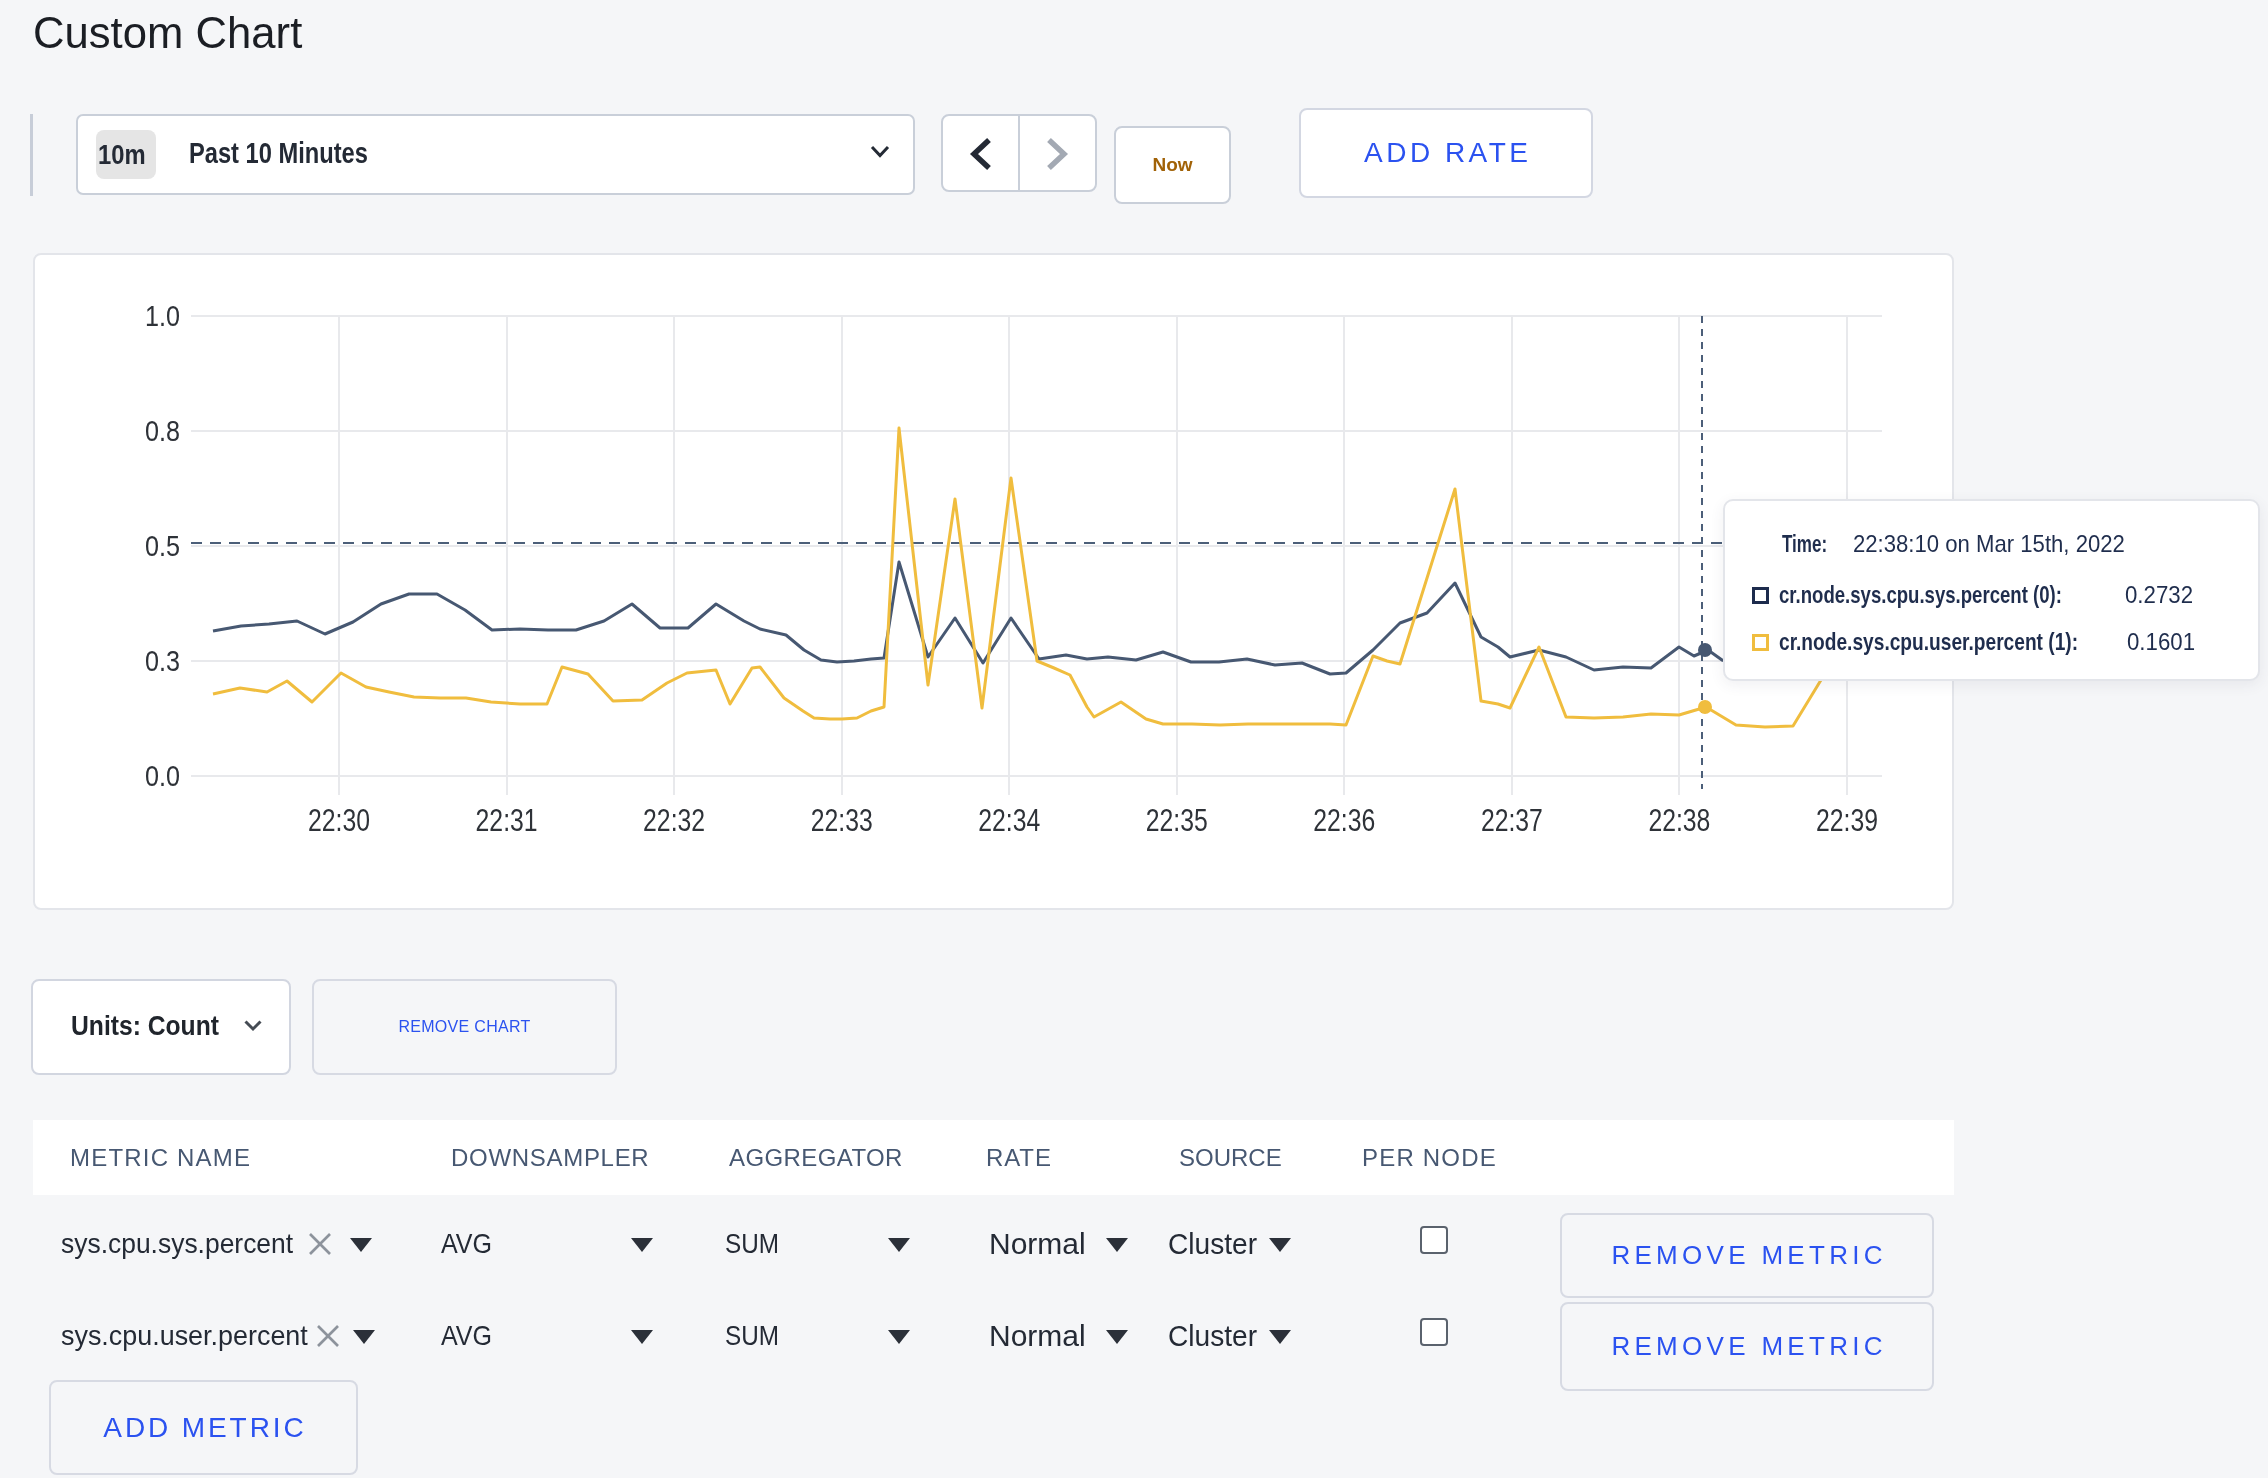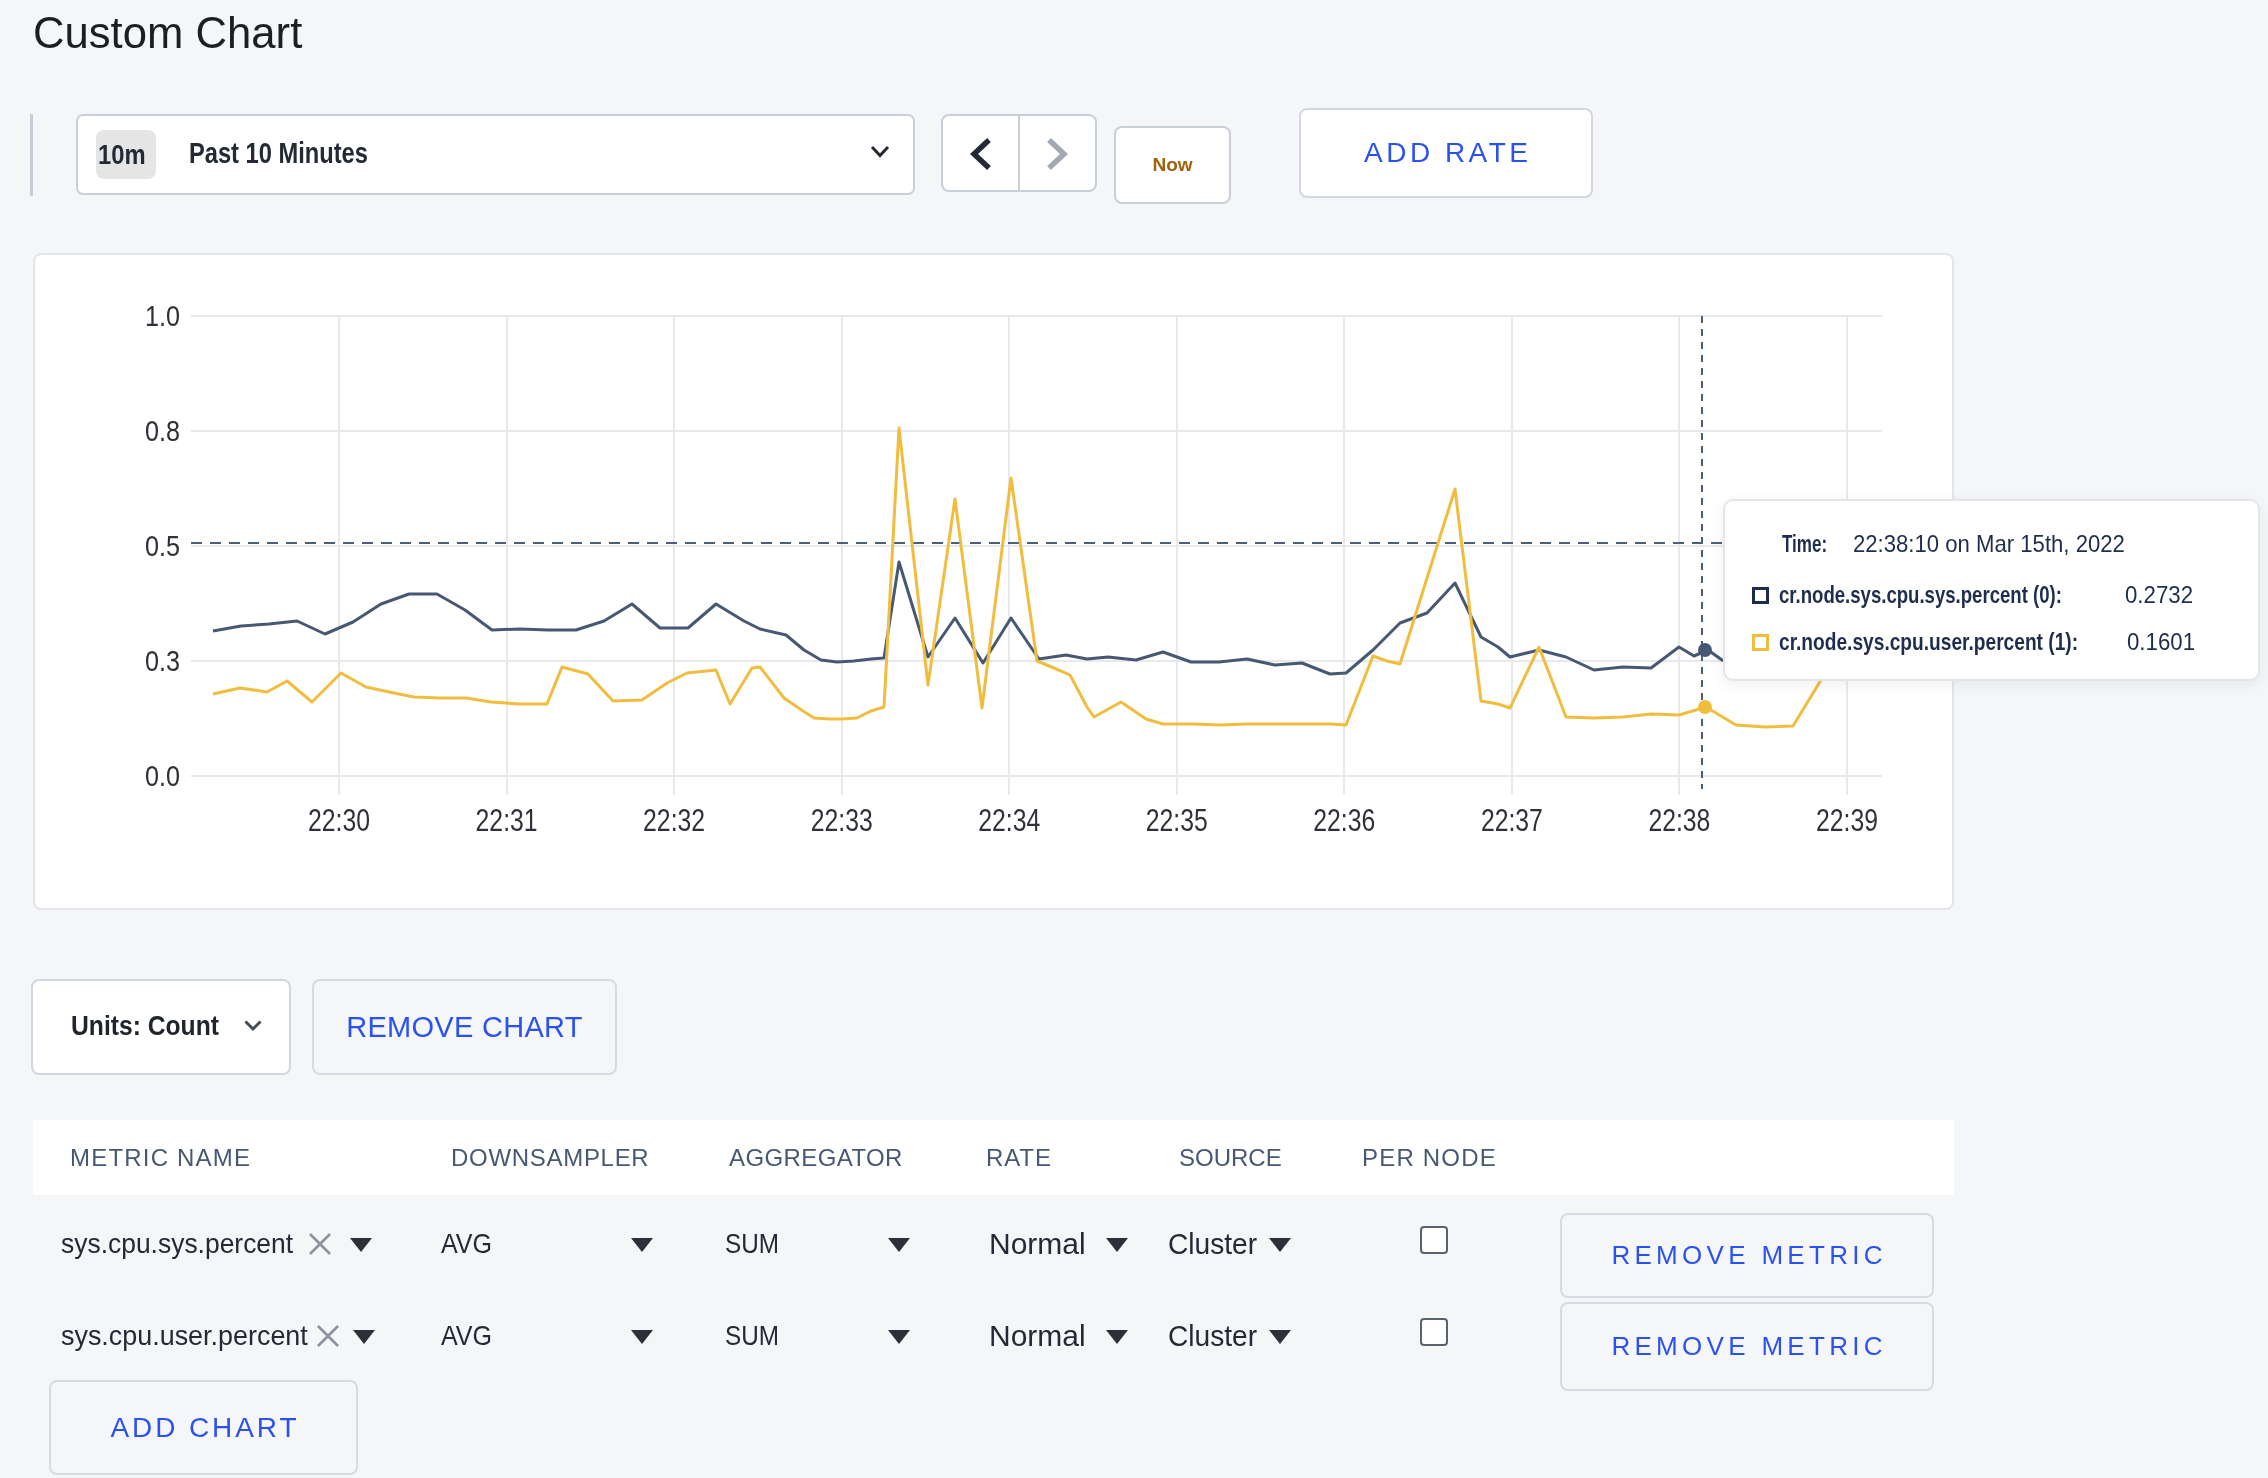--- a/index.html
+++ b/index.html
@@ -104,21 +104,21 @@
 <div class="tip" style="left:1779px;top:642px;font-weight:bold;"><span class="sx" style="transform:scaleX(0.798);">cr.node.sys.cpu.user.percent (1):</span></div>
 <div class="tip" style="left:2127px;top:642px;"><span class="sx" style="transform:scaleX(0.927);">0.1601</span></div>
 
 <div class="whitebox" style="left:31px;top:979px;width:256px;height:92px;border-color:#d2d6e0;border-radius:8px;"></div>
 <div class="abs" style="left:71px;top:1026px;height:0;display:flex;align-items:center;font-size:28px;font-weight:bold;color:#20252c;">
     <span class="sx" style="transform:scaleX(0.881);">Units: Count</span>
   </div>
 <svg class="abs" style="left:243px;top:1019px;" width="20" height="14">
     <polyline points="2.5,2.5 10,10 17.5,2.5" fill="none" stroke="#454b54" stroke-width="3"></polyline>
   </svg>
-<div class="btn" style="left:312px;top:979px;width:301px;height:92px;font-size:29px;letter-spacing:0.3px;">REMOVE CHART</div>
+<div class="btn" style="left:312px;top:979px;width:301px;height:92px;font-size:16px;letter-spacing:0.3px;">REMOVE CHART</div>
 
 <div class="abs" style="left:33px;top:1120px;width:1921px;height:75px;background:#fff;"></div>
 <div class="hdr" style="left:70px;top:1158px;letter-spacing:1.2px;">METRIC NAME</div>
 <div class="hdr" style="left:451px;top:1158px;letter-spacing:0.7px;">DOWNSAMPLER</div>
 <div class="hdr" style="left:729px;top:1158px;letter-spacing:0.4px;">AGGREGATOR</div>
 <div class="hdr" style="left:986px;top:1158px;letter-spacing:0.9px;">RATE</div>
 <div class="hdr" style="left:1179px;top:1158px;letter-spacing:0px;">SOURCE</div>
 <div class="hdr" style="left:1362px;top:1158px;letter-spacing:1.2px;">PER NODE</div>
 
 <div class="rowtxt" style="left:61px;top:1244px;">
@@ -164,13 +164,13 @@
 <div class="tri" style="left:888px;top:1330px;"></div>
 <div class="rowtxt" style="left:989px;top:1336px;font-size:30px;">Normal</div>
 <div class="tri" style="left:1106px;top:1330px;"></div>
 <div class="rowtxt" style="left:1168px;top:1336px;font-size:29px;">
     <span class="sx" style="transform:scaleX(0.97);">Cluster</span>
   </div>
 <div class="tri" style="left:1269px;top:1330px;"></div>
 <div class="cb" style="left:1420px;top:1318px;"></div>
 <div class="btn" style="left:1560px;top:1302px;width:370px;height:85px;font-size:26px;letter-spacing:4.3px;text-indent:4.3px;">REMOVE METRIC</div>
 
-<div class="btn" style="left:49px;top:1380px;width:305px;height:91px;font-size:28px;letter-spacing:2.9px;text-indent:2.9px;">ADD CHART</div>
+<div class="btn" style="left:49px;top:1380px;width:305px;height:91px;font-size:28px;letter-spacing:2.9px;text-indent:2.9px;">ADD METRIC</div>
 
 </body></html>

